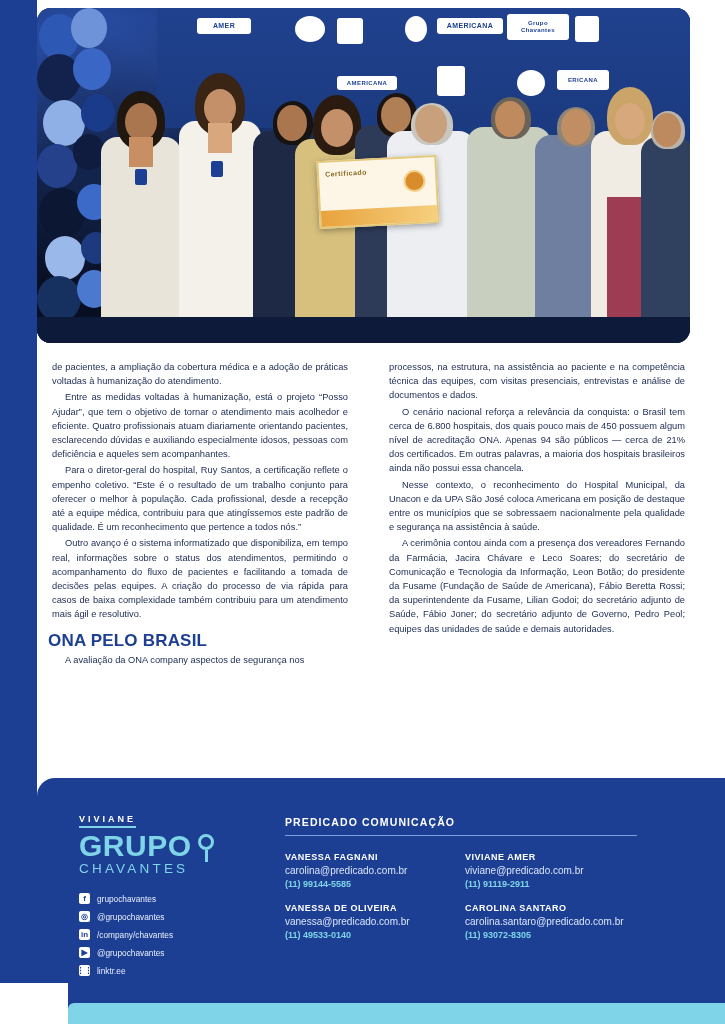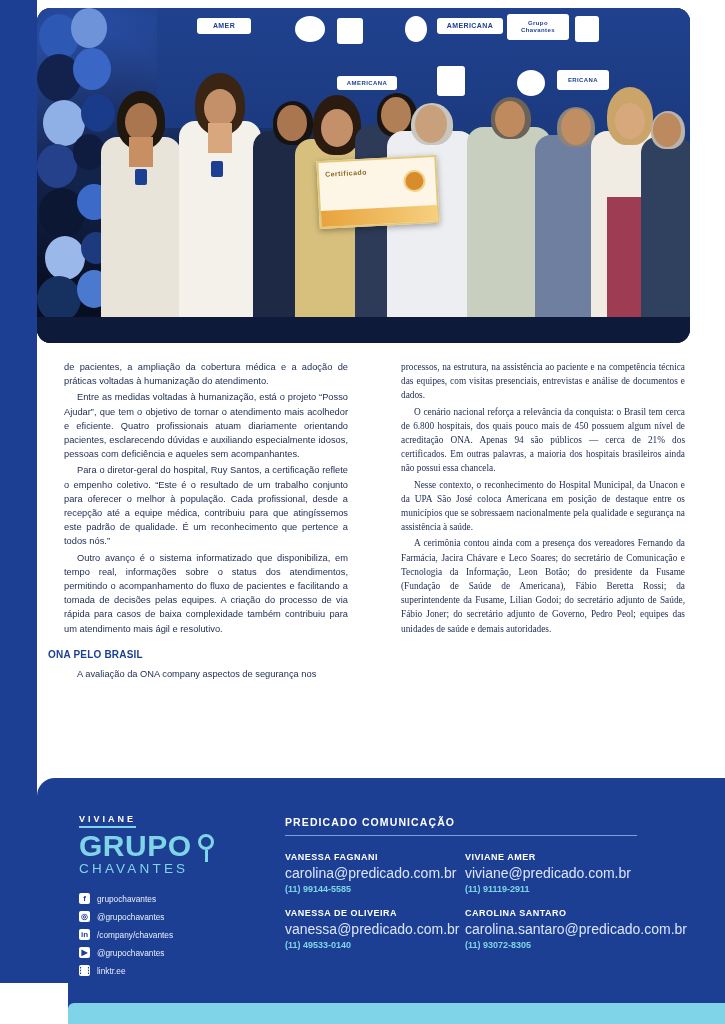--- a/index.html
+++ b/index.html
@@ -121,25 +121,25 @@
   .col {
     position: absolute;
     top: 0;
     width: 300px;
     font-size: 9.3px;
     line-height: 14.2px;
     color: #1b2a52;
     text-align: justify;
   }
   .col.left { left: 11px; }
-  .col.right { left: 348px; font-family: Liberation Serif, serif; }
-  .col p { margin: 0 0 2px 16px; text-indent: 13px; }
+  .col.right { left: 348px; }
+  .col p { margin: 0 0 2px 4px; text-indent: 13px; }
   .col p.noindent { text-indent: 0; }
   .section-head {
-    font-size: 10px;
+    font-size: 17px;
     font-weight: bold;
     color: #1c3f94;
     margin: 12px 0 5px 0;
     letter-spacing: .2px;
   }
 
   
   .footer {
     position: absolute;
     left: 37px; top: 778px;
@@ -210,21 +210,21 @@
     margin-bottom: 7px;
   }
   .rule {
     width: 352px; height: 1px; background: #7fa0dd; margin-bottom: 16px;
   }
   .contact-grid {
     display: flex; flex-wrap: wrap;
   }
   .cblock { width: 180px; margin-bottom: 14px; }
   .cname { font-size: 9px; font-weight: bold; letter-spacing: .5px; margin-bottom: 3px; }
-  .cmail { font-size: 14px; color: #dbe5fa; margin-bottom: 3px; }
+  .cmail { font-size: 10px; color: #dbe5fa; margin-bottom: 3px; }
   .cphone { font-size: 9px; font-weight: bold; color: #7fd4e8; }
   .bottom-bar {
     position: absolute;
     left: 68px; top: 1003px;
     width: 657px; height: 21px;
     background: #7fd4e8;
     border-top-left-radius: 6px;
   }
   .white-gap {
     position: absolute;

